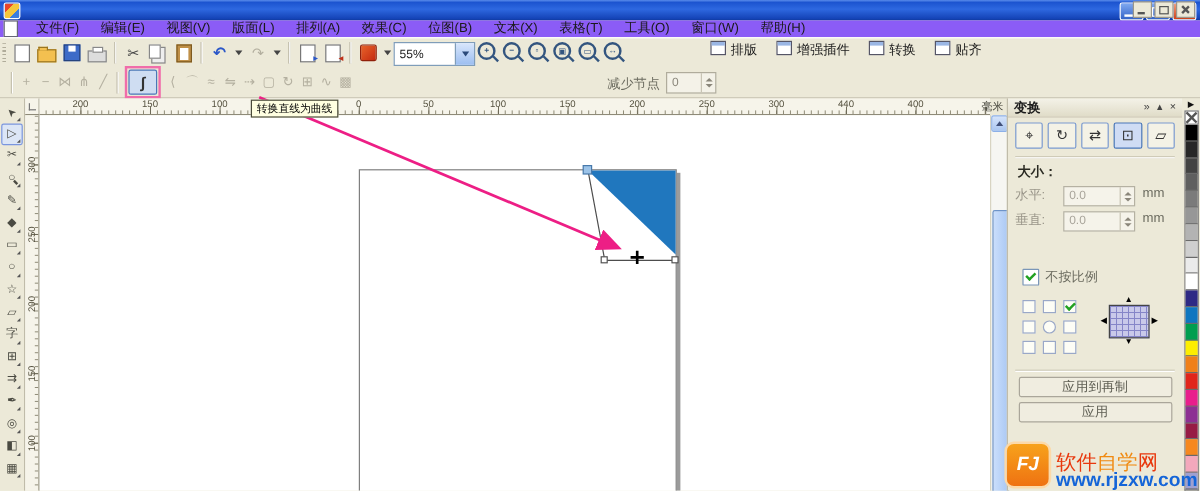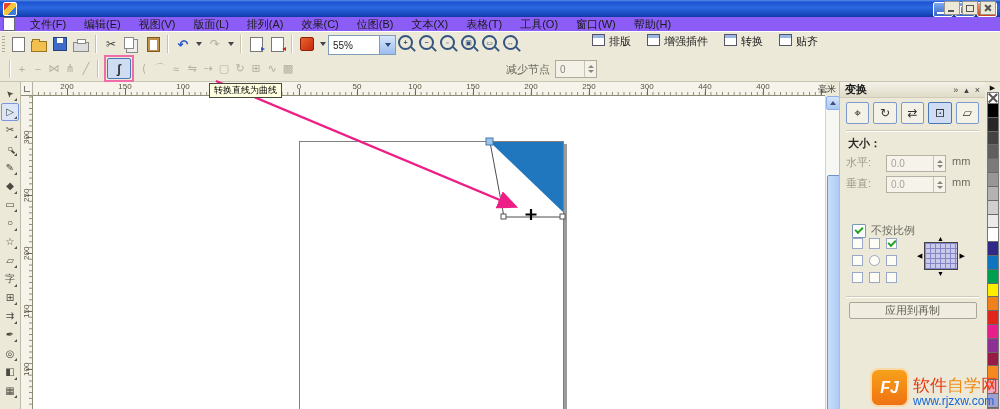--- a/index.html
+++ b/index.html
@@ -128,21 +128,21 @@
   #dk-head .t{font-weight:bold;font-size:11px;color:#1a1a1a}
   #dk-head .hicons{display:flex;gap:6px;font-size:9px;color:#444}
   #dk-iconrow{display:flex;gap:4px;padding:4px 6px}
   .dkbtn{width:22px;height:20px;border:1px solid #7a9ad0;border-radius:2px;background:#f4f2e6;display:flex;align-items:center;justify-content:center;font-size:12px;color:#333}
   #dk-iconrow div.dkbtn:nth-of-type(4){background:#cfdcf4;border-color:#4a77b8}
   .dkhr{height:1px;background:#cfcbb8;margin:2px 6px;border-bottom:1px solid #fff}
   #size-label{font-weight:bold;color:#2a2a22;margin:4px 0 3px 8px}
   .dkrow{display:flex;align-items:flex-start;margin:4px 0 4px 6px;gap:6px;color:#9a968a}
   .dkspin{width:60px;height:17px;border:1px solid #b5b1a2;background:#f5f3ea;display:flex;align-items:center;justify-content:space-between;padding-left:4px;color:#a8a49a;font-size:10px;box-sizing:border-box}
   .mmu{color:#6b6b5f}
-  #nonprop{display:flex;align-items:center;gap:5px;margin:30px 0 0 12px;color:#6b6b5f}
+  #nonprop{display:flex;align-items:center;gap:5px;margin:30px 0 12px 12px;color:#6b6b5f}
   .cb{width:12px;height:12px;border:1px solid #7a96b8;background:#fff;position:relative;border-radius:1px}
   .cb.on::after{content:"";position:absolute;left:2px;top:2px;width:6px;height:3px;border-left:2px solid #21a121;border-bottom:2px solid #21a121;transform:rotate(-45deg)}
   #anchor-wrap{position:relative;height:56px}
   #agrid{position:absolute;left:12px;top:0;display:grid;grid-template-columns:repeat(3,11px);grid-auto-rows:11px;gap:6px}
   .abox{width:11px;height:11px;border:1px solid #9aa8c8;background:#fdfdf6;position:relative;box-sizing:border-box}
   .abox.round{border-radius:50%}
   .abox.on::after{content:"";position:absolute;left:1px;top:1px;width:6px;height:3px;border-left:2px solid #21a121;border-bottom:2px solid #21a121;transform:rotate(-45deg)}
   #preview{position:absolute;left:84px;top:4px;width:32px;height:26px;border:1px solid #444;background:#c9c9ea;
     background-image:linear-gradient(#8585c8 1px,transparent 1px),linear-gradient(90deg,#8585c8 1px,transparent 1px);background-size:5px 5px}
   #preview span{position:absolute;font-size:7px;color:#000;line-height:1}
@@ -156,21 +156,21 @@
   #none-swatch::before,#none-swatch::after{content:"";position:absolute;left:4.5px;top:-1px;width:1.5px;height:12px;background:#555}
   #none-swatch::before{transform:rotate(45deg)}#none-swatch::after{transform:rotate(-45deg)}
   #swatches{width:12px;flex:1;display:flex;flex-direction:column;border:1px solid #777;border-top:0;box-sizing:border-box}
   .swatch{flex:1;border-bottom:1px solid #6a6a6a}
   
   #watermark{position:absolute;right:2px;bottom:2px;z-index:200;display:flex;align-items:flex-end;gap:4px}
   #wm-logo{width:35px;height:35px;border-radius:8px;background:linear-gradient(#f7a21b,#ef7212);border:2px solid #fcd9a8;
     color:#fff;font-weight:bold;font-style:italic;font-size:16px;display:flex;align-items:center;justify-content:center}
   #wm-text .l1{font-size:17px;font-weight:normal;line-height:18px;white-space:nowrap}
   #wm-text .a{color:#e8380d}.b{color:#f08a12}
-  #wm-text .l2{font-size:12px;font-weight:normal;color:#1565d8;line-height:12px}
+  #wm-text .l2{font-size:16px;font-weight:bold;color:#1565d8;line-height:12px}
 </style>
 </head>
 <body>
 
 <div id="titlebar">
   <div id="app-icon"></div>
   <div class="winbtns">
     <div class="wbtn min"></div>
     <div class="wbtn rest"></div>
     <div class="wbtn close x1"></div>
@@ -509,20 +509,23 @@
     <div id="preview">
       <span style="left:12px;top:-8px">▲</span>
       <span style="left:12px;bottom:-8px">▼</span>
       <span style="left:-8px;top:9px">◀</span>
       <span style="right:-8px;top:9px">▶</span>
     </div>
   </div>
   <div class="dkhr"></div>
   <div class="btnrow">
       <div class="dk-btn">应用到再制</div>
+    </div>
+  <div class="btnrow">
+      <div class="dk-btn">应用</div>
     </div>
 </div>
 
 <div id="palette">
   <div id="pal-fly">▶</div>
   <div id="none-swatch"></div>
   <div id="swatches">
 
   <div class="swatch" style="background-color: rgb(0, 0, 0);"></div>
       <div class="swatch" style="background-color: rgb(39, 39, 39);"></div>

